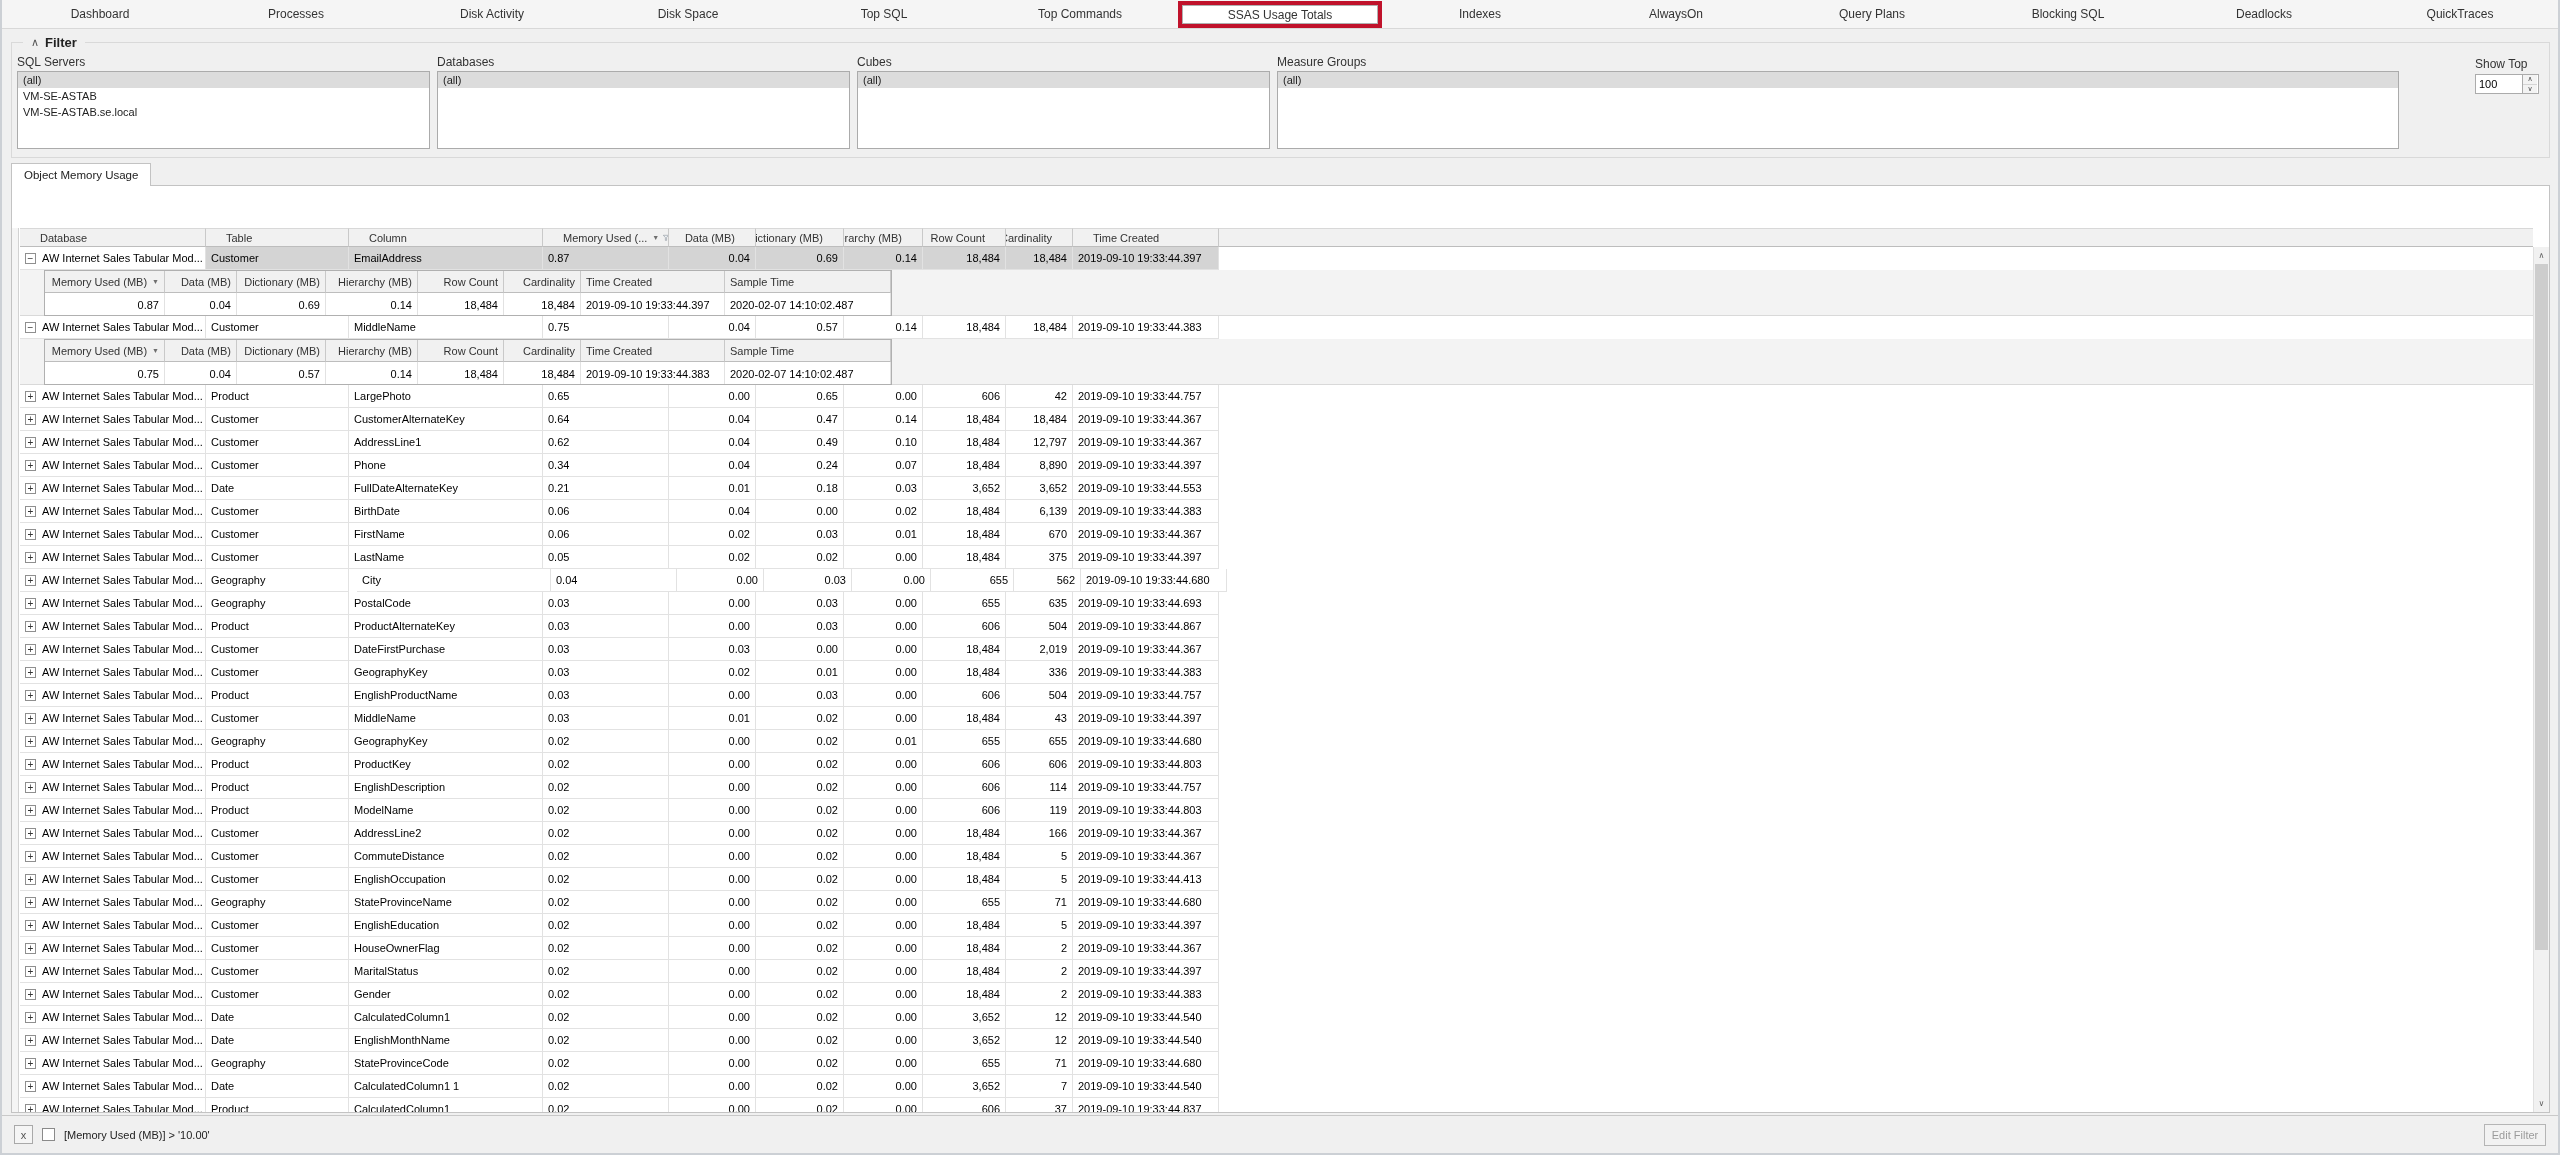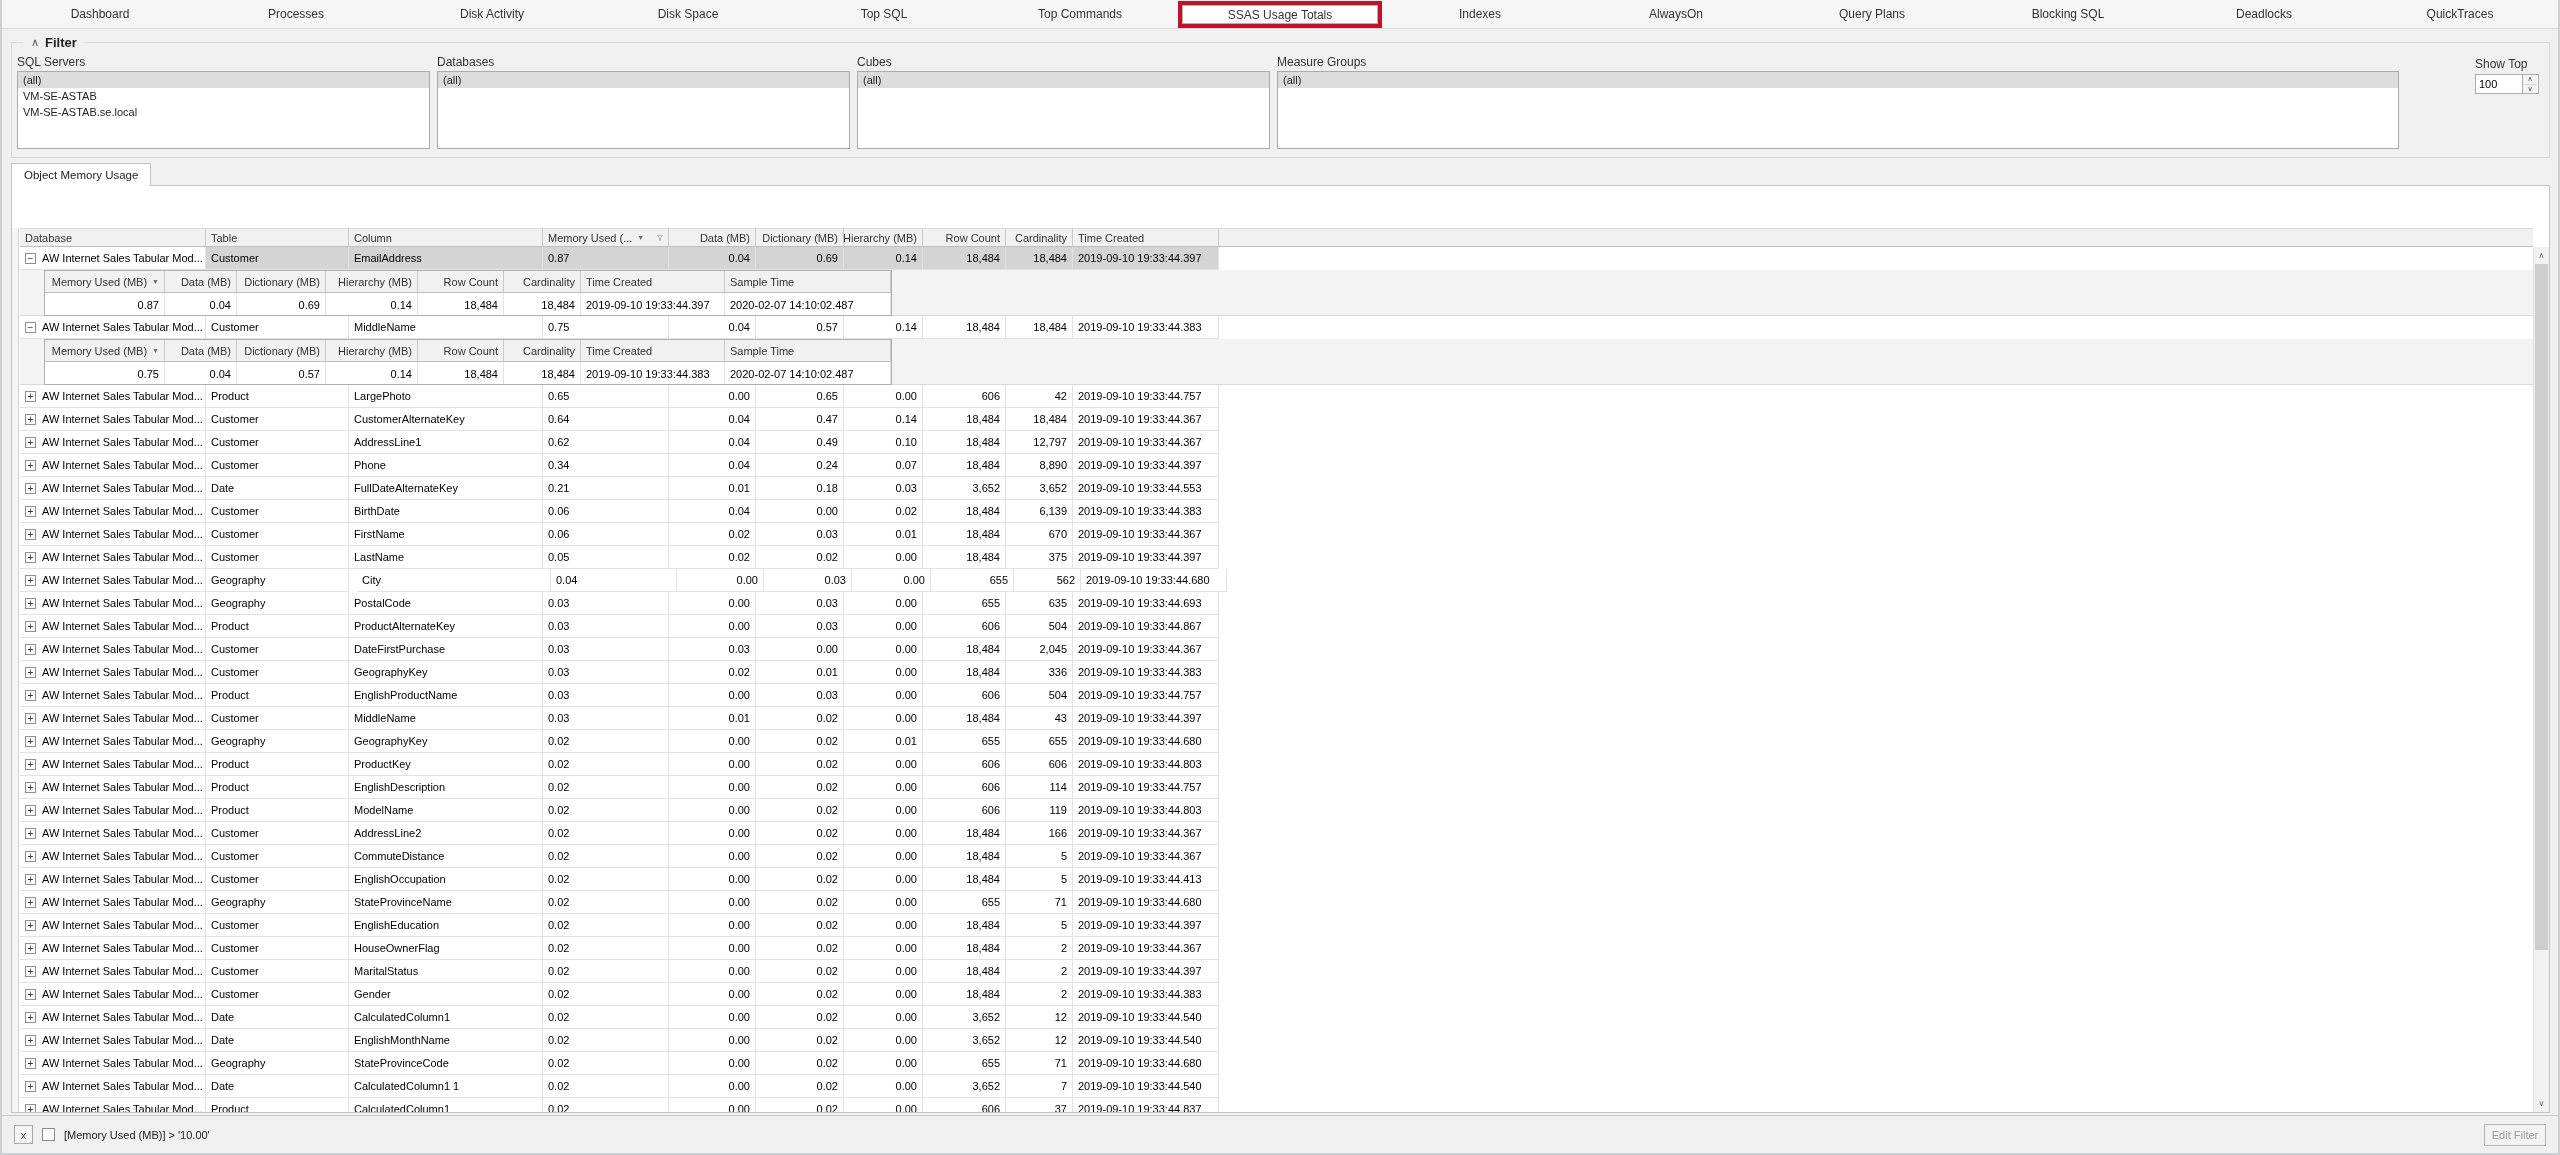--- a/index.html
+++ b/index.html
@@ -41,21 +41,21 @@
   .gridtab{position:absolute;top:163px;left:9px;height:23px;padding:0 12px;background:#fff;
            border:1px solid #c3c3c3;border-bottom:none;display:inline-flex;align-items:center;
            font-size:11.5px;color:#222;z-index:3;}
   .gridpanel{position:absolute;top:185px;left:9px;right:8px;height:928px;background:#fff;
              border:1px solid #c3c3c3;overflow:hidden;}
   .grouppanel{position:absolute;top:0;left:0;right:0;height:42px;display:flex;align-items:center;
               padding-left:10px;font-size:12px;color:#c6c6c6;background:#fff;}
   .gutter{position:absolute;left:0;top:42px;bottom:0;width:7px;background:#f5f5f5;border-right:1px solid #d2d2d2;z-index:1;}
   .headerrow{position:absolute;left:8px;top:42px;right:16px;height:19px;display:flex;}
   .hcell{height:19px;background:#f1f1f1;border-right:1px solid #c9c9c9;border-bottom:1px solid #bdbdbd;
-         border-top:1px solid #d8d8d8;display:flex;align-items:center;padding:0 5px;
+         border-top:1px solid #d8d8d8;display:flex;align-items:center;padding:0 20px;
          font-size:11px;color:#333;white-space:nowrap;overflow:hidden;flex:0 0 auto;}
   .hcell.r{justify-content:flex-end;}
   .hfill{flex:1;background:#f1f1f1;border-bottom:1px solid #bdbdbd;border-top:1px solid #d8d8d8;}
   .sorticon{font-size:7px;color:#6f6f6f;margin-left:5px;}
   .funnel{margin-left:auto;padding-left:4px;flex:0 0 auto;}
   .rows{position:absolute;left:8px;top:61px;right:16px;bottom:0;overflow:hidden;}
   .mrow{display:flex;height:23px;}
   .cell{height:23px;border-right:1px solid #e2e2e2;border-bottom:1px solid #e2e2e2;display:flex;
         align-items:center;padding:0 5px;white-space:nowrap;overflow:hidden;font-size:11px;color:#000;
         flex:0 0 auto;background:#fff;}
@@ -452,21 +452,21 @@
             <div class="expbtn">+</div>
             <span>AW Internet Sales Tabular Mod...</span>
           </div>
           <div class="cell k-table" style="width: 143px;">Customer</div>
           <div class="cell k-column" style="width: 194px;">DateFirstPurchase</div>
           <div class="cell k-memory" style="width: 126px;">0.03</div>
           <div class="cell r k-data" style="width: 87px;">0.03</div>
           <div class="cell r k-dictionary" style="width: 88px;">0.00</div>
           <div class="cell r k-hierarchy" style="width: 79px;">0.00</div>
           <div class="cell r k-row_count" style="width: 83px;">18,484</div>
-          <div class="cell r k-cardinality" style="width: 67px;">2,045</div>
+          <div class="cell r k-cardinality" style="width: 67px;">2,019</div>
           <div class="cell k-time_created" style="width: 146px;">2019-09-10 19:33:44.367</div>
         </div>
         <div class="mrow">
           <div class="cell k-database" style="width: 186px;">
             <div class="expbtn">+</div>
             <span>AW Internet Sales Tabular Mod...</span>
           </div>
           <div class="cell k-table" style="width: 143px;">Customer</div>
           <div class="cell k-column" style="width: 194px;">GeographyKey</div>
           <div class="cell k-memory" style="width: 126px;">0.03</div>

